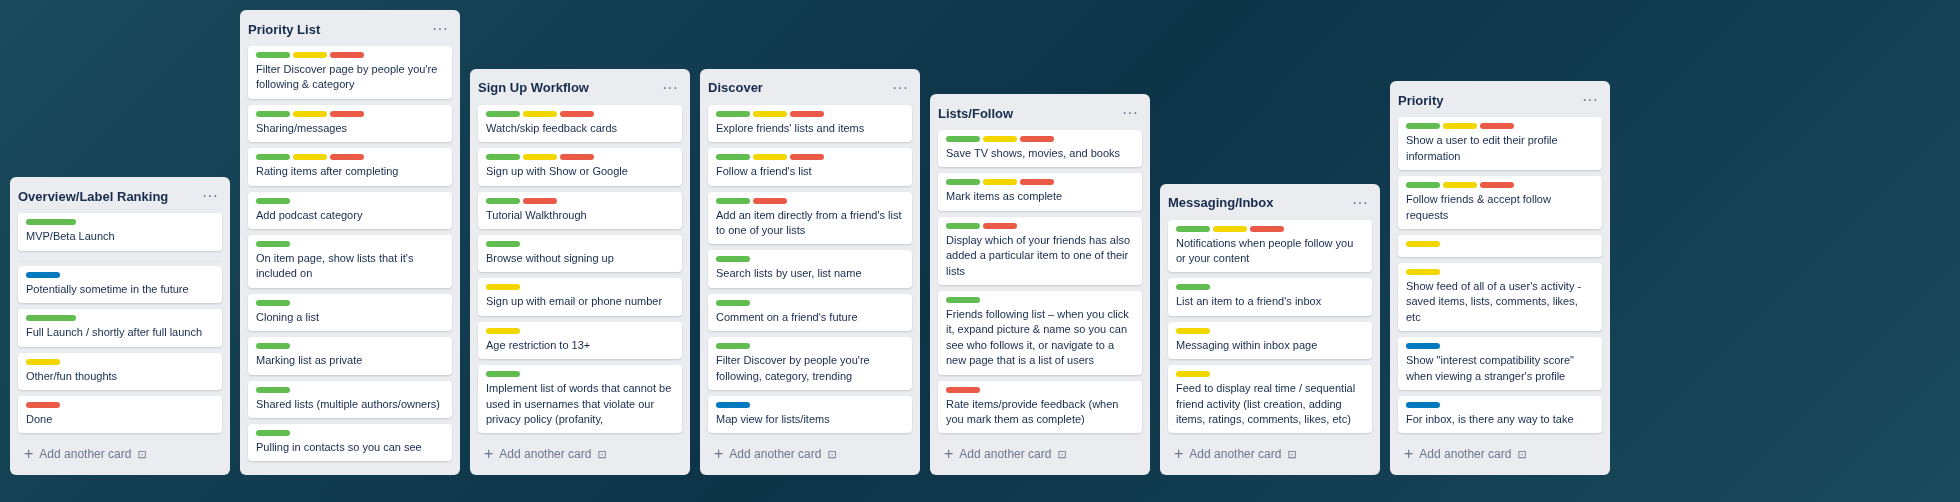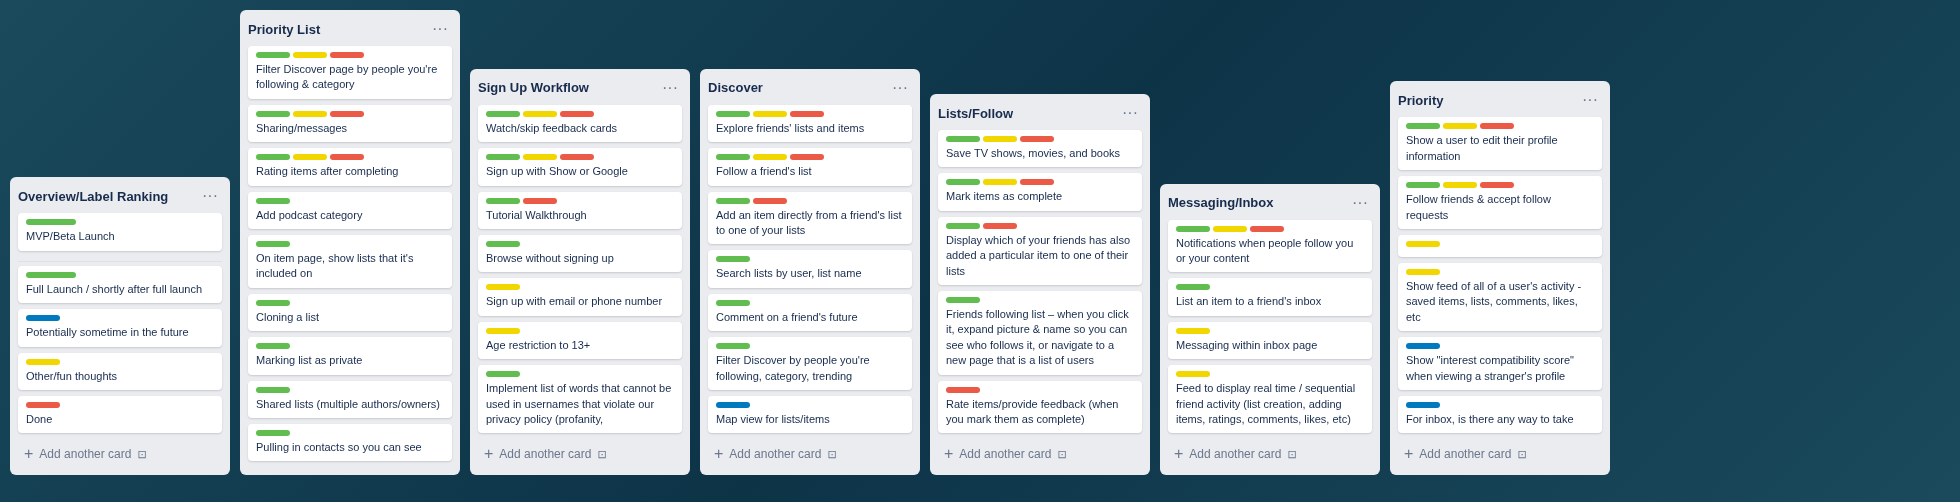--- a/index.html
+++ b/index.html
@@ -111,29 +111,29 @@
       </div>
       <div class="card">
         <div class="card-labels">
           <span class="label label-green-long"></span>
         </div>
         <div>MVP/Beta Launch</div>
       </div>
       <div class="divider"></div>
       <div class="card">
         <div class="card-labels">
+          <span class="label label-blue"></span>
+        </div>
+        <div>Potentially sometime in the future</div>
+      </div>
+      <div class="card">
+        <div class="card-labels">
           <span class="label label-green-long"></span>
         </div>
         <div>Full Launch / shortly after full launch</div>
-      </div>
-      <div class="card">
-        <div class="card-labels">
-          <span class="label label-blue"></span>
-        </div>
-        <div>Potentially sometime in the future</div>
       </div>
       <div class="card">
         <div class="card-labels">
           <span class="label label-yellow"></span>
         </div>
         <div>Other/fun thoughts</div>
       </div>
       <div class="card">
         <div class="card-labels">
           <span class="label label-red"></span>

